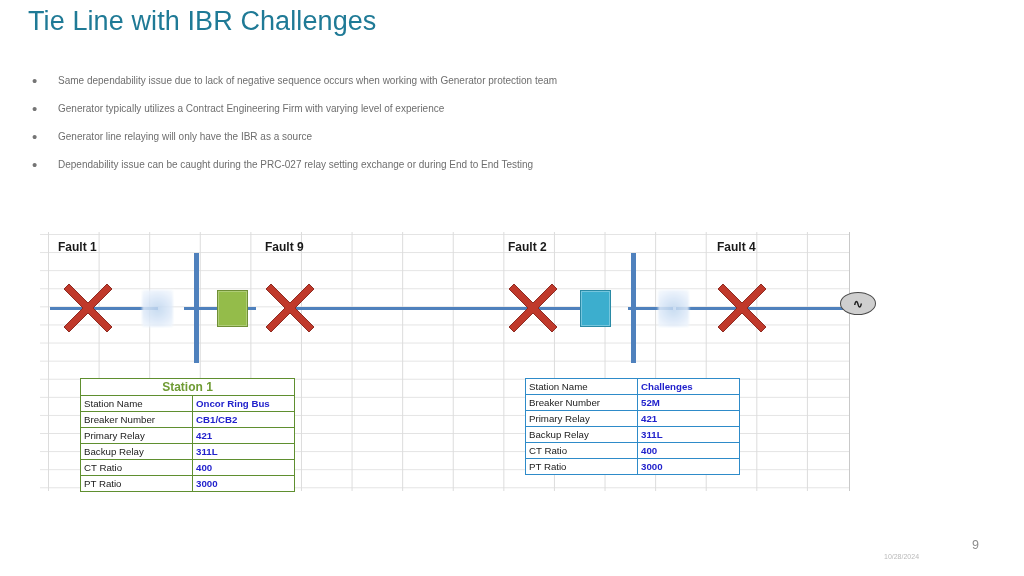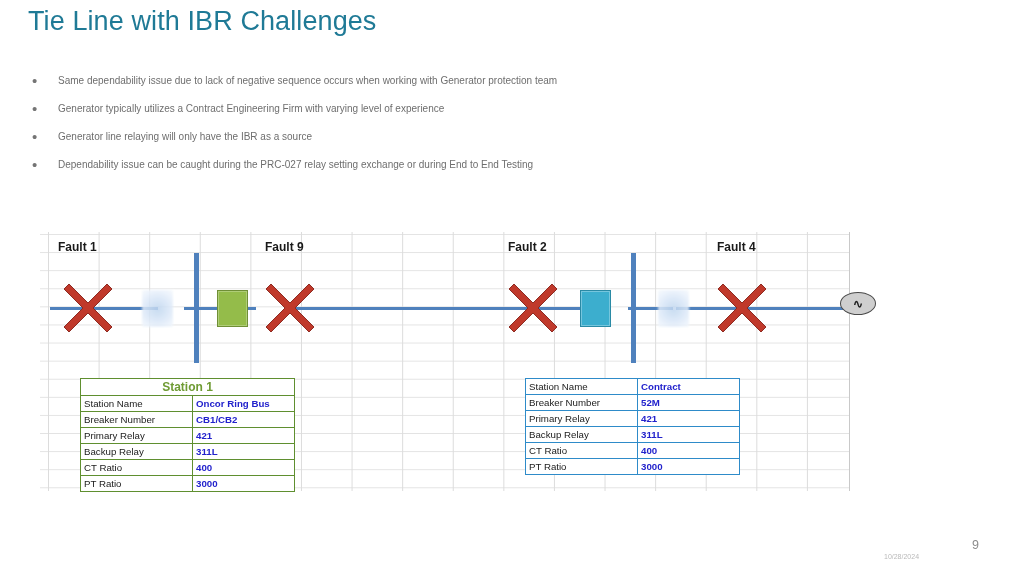--- a/index.html
+++ b/index.html
@@ -240,21 +240,21 @@
       <td class="lbl">PT Ratio</td>
       <td class="val">3000</td>
     </tr>
   </tbody>
     </table>
 
   <table class="sttable" id="table2">
     <tbody>
     <tr>
       <td class="lbl">Station Name</td>
-      <td class="val">Contract</td>
+      <td class="val">Challenges</td>
     </tr>
     <tr>
       <td class="lbl">Breaker Number</td>
       <td class="val">52M</td>
     </tr>
     <tr>
       <td class="lbl">Primary Relay</td>
       <td class="val">421</td>
     </tr>
     <tr>

